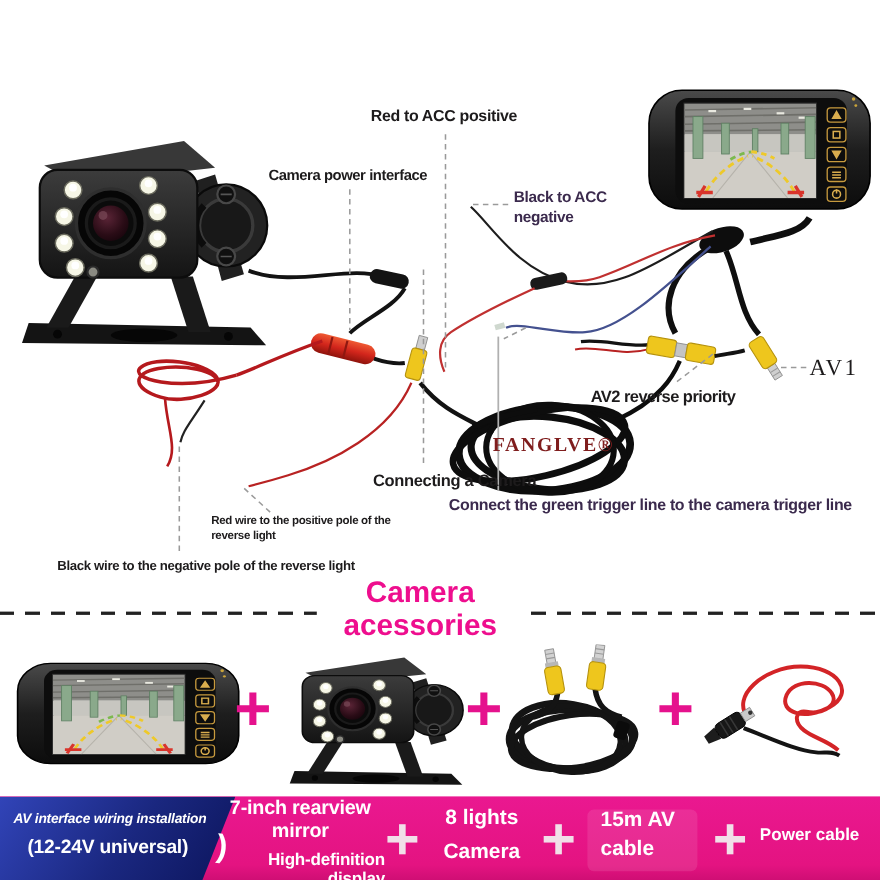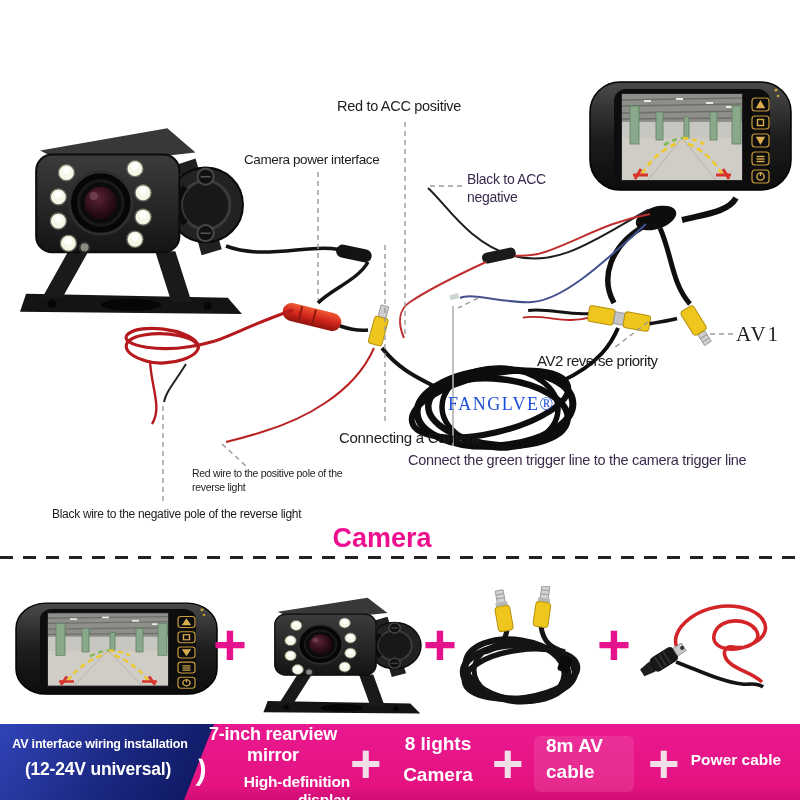--- a/index.html
+++ b/index.html
@@ -1,36 +1,36 @@
 <!DOCTYPE html>
 <html><head>
 <meta charset="utf-8">
 <style>
   html,body{margin:0;padding:0;background:#888;}
   .stage{position:relative;width:800px;height:800px;background:#ffffff;overflow:hidden;
          font-family:"Liberation Sans",sans-serif;margin:0 auto;}
   .abs{position:absolute;}
-  .lbl{position:absolute;font-weight:normal;color:#1d1b1c;white-space:nowrap;letter-spacing:-0.3px;}
+  .lbl{position:absolute;font-weight:bold;color:#1d1b1c;white-space:nowrap;letter-spacing:-0.3px;}
   .lbl.wrap{white-space:normal;}
   .purple{color:#3b2a4d;}
   .serif{font-family:"Liberation Serif","DejaVu Serif",serif;font-weight:normal;letter-spacing:2px;}
-  .watermark{font-family:"Liberation Serif","DejaVu Serif",serif;font-weight:normal;color:#1d4ed8;
+  .watermark{font-family:"Liberation Serif","DejaVu Serif",serif;font-weight:bold;color:#7f1d1d;
              letter-spacing:1.5px;z-index:6;}
   .dash-sep{position:absolute;left:0;top:556px;width:800px;height:3px;z-index:1;
             background:repeating-linear-gradient(90deg,#222 0 13px,transparent 13px 23px);}
   .section-title{position:absolute;left:288px;top:522px;width:180px;text-align:center;z-index:2;
                  font-weight:bold;font-size:27px;line-height:1.1;color:#ee0e8e;background:#fff;padding:2px 4px;}
   .plus-row{position:absolute;font-weight:bold;font-size:58px;color:#e5128d;line-height:1;z-index:3;}
   .bar{position:absolute;left:0;top:724px;width:800px;height:76px;z-index:4;
        background:linear-gradient(180deg,#ea1890 0%,#e41381 82%,#cf0e74 100%);}
   .badge{position:absolute;left:0;top:0;width:214px;height:76px;
          background:linear-gradient(125deg,#3144b8 0%,#1a277f 55%,#0c155c 100%);
          clip-path:polygon(0 0,100% 0,86% 100%,0 100%);}
   .badge .l1{position:absolute;left:0;top:13px;width:200px;text-align:center;color:#fff;
-             font-weight:bold;font-size:12.5px;letter-spacing:-0.2px;}
+             font-weight:bold;font-size:12.5px;letter-spacing:-0.2px;font-style:italic;}
   .badge .l2{position:absolute;left:0;top:35px;width:196px;text-align:center;color:#fff;
              font-weight:bold;font-size:17.5px;letter-spacing:-0.2px;}
   .flourish{position:absolute;left:197px;top:30px;color:#fff;font-weight:bold;font-size:29px;
             transform:rotate(6deg);}
   .bar-item{position:absolute;text-align:center;color:#fff;font-weight:bold;}
   .bar-item .a{display:block;}
   .bar-plus{position:absolute;font-weight:bold;font-size:54px;line-height:1;color:#f1dfe8;}
   .hl-box{position:absolute;left:534px;top:12px;width:100px;height:56px;border-radius:6px;
           background:rgba(255,255,255,0.10);}
   svg{display:block;}
@@ -317,20 +317,21 @@
   <div class="lbl" style="left:537px;top:352px;font-size:15px;letter-spacing:-0.5px;z-index:6;">AV2 reverse priority</div>
   <div class="lbl watermark abs" style="left:448px;top:394px;font-size:18px;">FANGLVE®</div>
   <div class="lbl" style="left:339px;top:429px;font-size:15px;z-index:6;">Connecting a Camera</div>
   <div class="lbl wrap purple" style="left:408px;top:450px;width:392px;font-size:14.5px;line-height:1.5;z-index:6;">Connect the green trigger line to the camera trigger line</div>
   <div class="lbl wrap" style="left:192px;top:466px;width:180px;font-size:10.5px;line-height:1.35;z-index:6;">Red wire to the positive pole of the reverse light</div>
   <div class="lbl" style="left:52px;top:507px;font-size:12px;z-index:6;">Black wire to the negative pole of the reverse light</div>
 
   <div class="dash-sep"></div>
   <div class="section-title">
     <div>Camera</div>
+    <div>acessories</div>
   </div>
 
   <svg class="abs" style="left:14px;top:598px;z-index:2;" width="205" height="108" viewBox="0 0 205 128" preserveAspectRatio="none">
       <use href="#gMonitor"></use>
     </svg>
   <div class="plus-row" style="left:213px;top:616px;">+</div>
   <svg class="abs" style="left:262px;top:584px;z-index:2;" width="164" height="132" viewBox="0 0 230 210" preserveAspectRatio="none">
       <use href="#gCamera"></use>
     </svg>
   <div class="plus-row" style="left:423px;top:616px;">+</div>
@@ -354,21 +355,21 @@
       <span class="a" style="margin-top:7px;font-size:15.5px;letter-spacing:-0.2px;text-align:right;">High-definition display</span>
     </div>
     <div class="bar-plus" style="left:350px;top:12px;">+</div>
     <div class="bar-item" style="left:398px;top:0;width:80px;">
       <span class="a" style="margin-top:9px;font-size:19px;">8 lights</span>
       <span class="a" style="margin-top:9px;font-size:19px;">Camera</span>
     </div>
     <div class="bar-plus" style="left:492px;top:12px;">+</div>
     <div class="hl-box"></div>
     <div class="bar-item" style="left:532px;top:0;width:100px;text-align:left;padding-left:14px;box-sizing:border-box;">
-      <span class="a" style="margin-top:11px;font-size:19px;">8m AV</span>
+      <span class="a" style="margin-top:11px;font-size:19px;">15m AV</span>
       <span class="a" style="margin-top:4px;font-size:19px;">cable</span>
     </div>
     <div class="bar-plus" style="left:648px;top:12px;">+</div>
     <div class="bar-item" style="left:680px;top:0;width:112px;">
       <span class="a" style="margin-top:27px;font-size:15.5px;">Power cable</span>
     </div>
   </div>
 
 </div>
 

